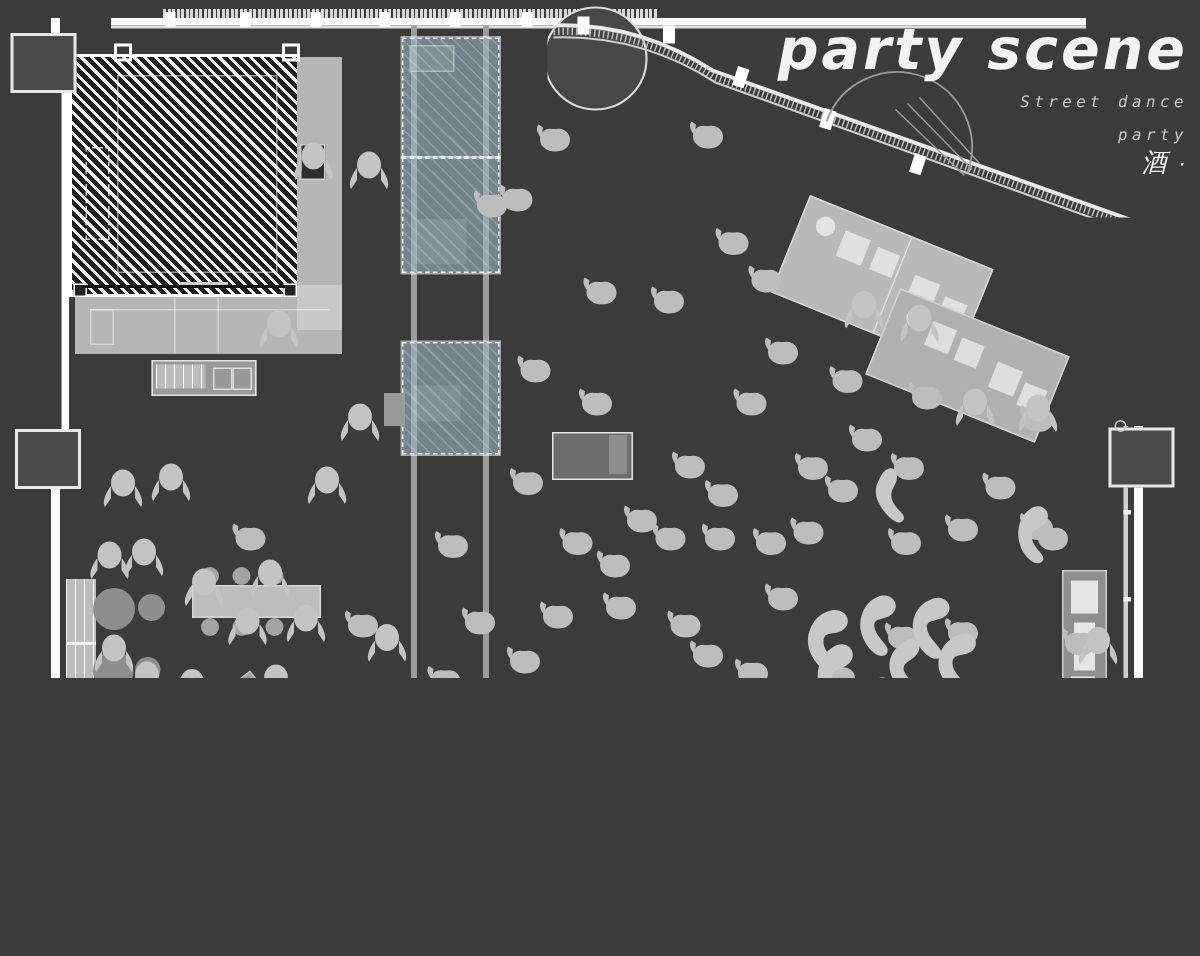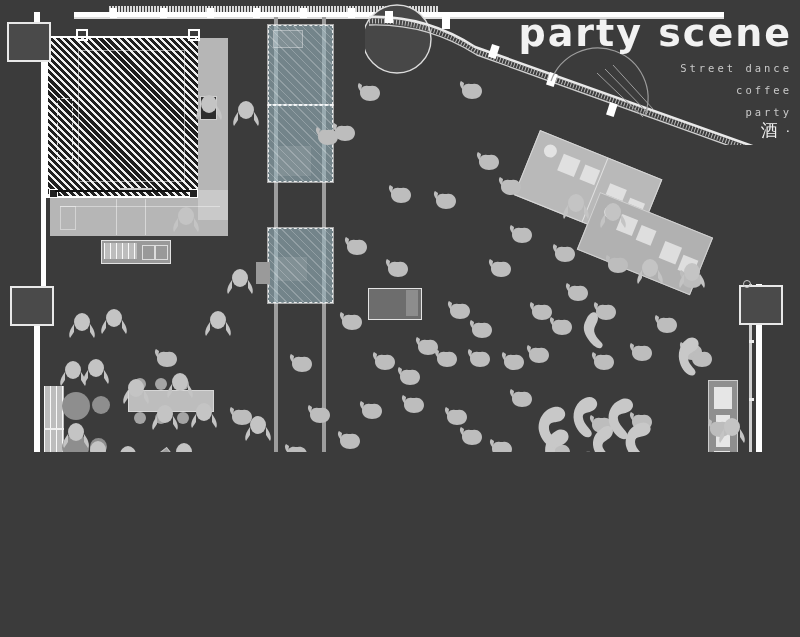--- a/index.html
+++ b/index.html
@@ -1,17 +1,17 @@
 <!DOCTYPE html>
 <html><head>
 <meta charset="utf-8">
 <style>
   html,body{margin:0;padding:0;background:#3b3b3b;}
   body{font-family:"DejaVu Sans","Liberation Sans",sans-serif;}
-  #stage{position:relative;width:800px;height:452px;background:#3b3b3b;overflow:hidden;}
+  #stage{position:relative;width:800px;height:452px;background:#3b3b3b;overflow:hidden;font-style:italic;}
   .abs{position:absolute;}
 
   
   #title-block{position:absolute;right:8px;top:14px;text-align:right;width:340px;}
   #main-title{font-family:"DejaVu Sans","Liberation Sans",sans-serif;font-weight:bold;
     font-size:38px;letter-spacing:2px;color:#f2f2f2;line-height:1.0;}
   #sub-title{font-size:27px;letter-spacing:1px;color:#eaeaea;margin-top:6px;line-height:1.1;
     font-family:"DejaVu Sans","Liberation Sans",sans-serif;}
   .tag-en{font-size:10.5px;letter-spacing:3px;color:#c9c9c9;margin-top:10px;
     font-family:"DejaVu Sans Mono","Liberation Mono",monospace;}
@@ -388,21 +388,20 @@
     <g fill="#c8c8c8">
       <path d="M686 340 c7,-6 15,0 12,7 c-3,6 -11,5 -10,12 c1,7 10,11 7,15 c-4,5 -13,-3 -15,-11 c-3,-9 0,-19 6,-23 z"></path>
     </g>
   </svg>
 
   <div id="title-block">
     <div id="main-title">party scene</div>
 
     <div class="tag-en">Street dance</div>
 
-    <div class="tag-en">coffee</div>
 
     <div class="tag-en">party</div>
     <div class="tag-cn">
       <span>酒</span><span class="dot">·</span>
     </div>
   </div>
 
 </div>
 
 </body></html>

